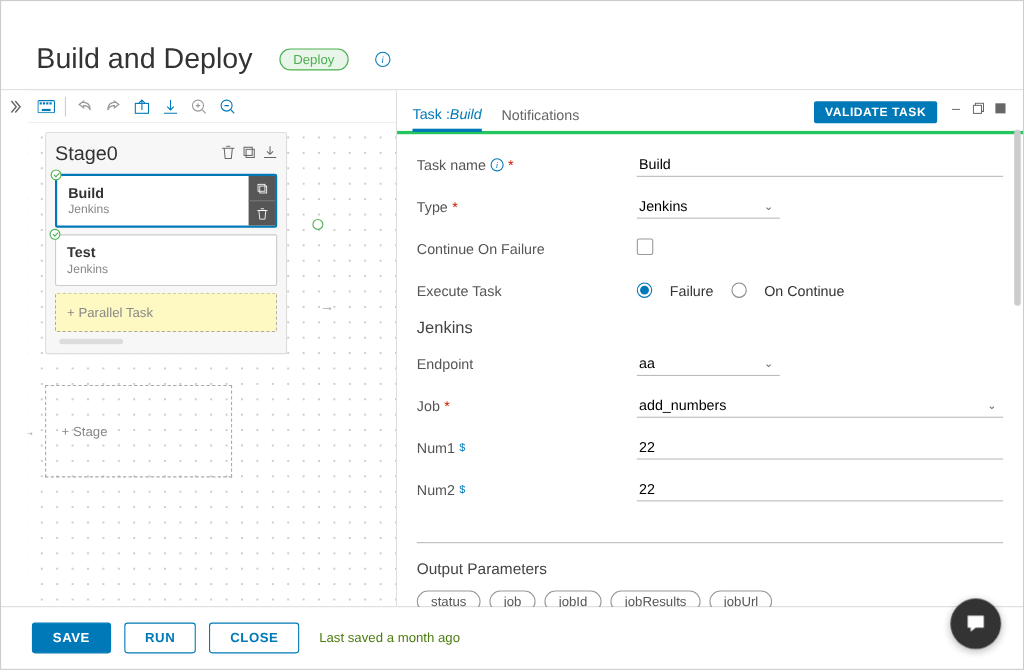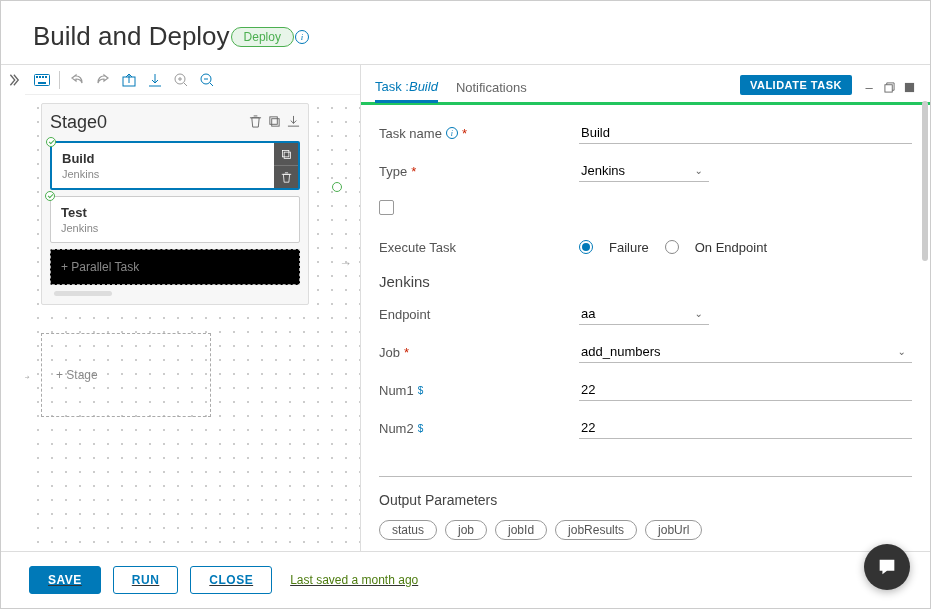--- a/index.html
+++ b/index.html
@@ -1,55 +1,55 @@
 <!DOCTYPE html>
 <html><head>
 <meta charset="utf-8">
 <style>
 * { box-sizing: border-box; margin: 0; padding: 0; }
 body { font-family: -apple-system, BlinkMacSystemFont, "Segoe UI", Arial, sans-serif; font-size: 13px; color: #333; background: #fff; }
 .app { width: 931px; height: 609px; border: 1px solid #ccc; background: #fff; display: flex; flex-direction: column; position: relative; }
-.header { padding: 20px 32px 12px; display: flex; align-items: center; gap: 1px; }
+.header { padding: 37px 32px 12px; display: flex; align-items: center; gap: 24px; }
 .header h1 { font-size: 26px; font-weight: 400; color: #333; }
 .badge { border: 1px solid #4caf50; color: #4caf50; background: #e8f5e9; border-radius: 12px; padding: 2px 12px; font-size: 12px; }
 .info-icon { width: 14px; height: 14px; border-radius: 50%; border: 1px solid #0079b8; color: #0079b8; display: inline-flex; align-items: center; justify-content: center; font-size: 9px; font-style: italic; font-family: serif; }
 .main { flex: 1; display: flex; border-top: 1px solid #ddd; overflow: hidden; }
 .collapse-handle { width: 24px; background: #fff; display: flex; align-items: flex-start; justify-content: center; padding-top: 8px; color: #666; cursor: pointer; }
 .canvas-area { flex: 0 0 336px; display: flex; flex-direction: column; border-right: 1px solid #ddd; }
 .toolbar { height: 30px; display: flex; align-items: center; padding: 0 6px; gap: 4px; border-bottom: 1px solid #eee; }
 .toolbar-icon { width: 22px; height: 22px; display: inline-flex; align-items: center; justify-content: center; color: #666; cursor: pointer; border-radius: 2px; }
 .toolbar-sep { width: 1px; height: 18px; background: #ccc; margin: 0 2px; }
 .canvas { flex: 1; background: #fff; position: relative; overflow: hidden; background-image: radial-gradient(circle, #ccc 1px, transparent 1px); background-size: 14px 14px; background-position: 6px 6px; padding: 8px; }
-.stage-box { background: #f7f7f7; border: 1px solid #ddd; border-radius: 2px; padding: 8px; width: 268px; margin-left: 8px; position: relative; }
+.stage-box { background: #f7f7f7; border: 1px solid #ddd; border-radius: 2px; padding: 8px; width: 220px; margin-left: 8px; position: relative; }
 .stage-header { display: flex; align-items: center; justify-content: space-between; margin-bottom: 8px; }
 .stage-title { font-size: 18px; font-weight: 400; }
 .stage-icons { display: flex; gap: 6px; color: #666; }
 .stage-icons span { cursor: pointer; }
 .task-card { background: #fff; border: 1px solid #ccc; border-radius: 2px; padding: 8px 10px; margin-bottom: 6px; position: relative; cursor: pointer; }
 .task-card.selected { border: 2px solid #0079b8; }
 .task-card .check { width: 10px; height: 10px; border: 1px solid #4caf50; border-radius: 50%; position: absolute; left: -6px; top: -6px; background: #fff; display: flex; align-items: center; justify-content: center; }
 .task-card .check::after { content: ""; width: 4px; height: 2px; border-left: 1px solid #4caf50; border-bottom: 1px solid #4caf50; transform: rotate(-45deg); margin-top: -1px; }
 .task-card .actions { position: absolute; right: 0; top: 0; bottom: 0; width: 24px; background: #565656; display: flex; flex-direction: column; }
 .task-card .actions span { flex: 1; display: flex; align-items: center; justify-content: center; color: #fff; cursor: pointer; }
 .task-card .actions span:first-child { border-bottom: 1px solid #777; }
 .task-card-title { font-size: 13px; font-weight: 600; margin-bottom: 2px; }
 .task-card-sub { font-size: 11px; color: #888; }
-.parallel-task { border: 1px dashed #aaa; background: #000000; padding: 10px; color: #888; font-size: 12px; border-radius: 2px; }
+.parallel-task { border: 1px dashed #aaa; background: #fef9c3; padding: 10px; color: #888; font-size: 12px; border-radius: 2px; }
 .stage-placeholder { border: 1px dashed #aaa; width: 170px; height: 84px; margin-left: 8px; margin-top: 28px; display: flex; align-items: center; padding-left: 14px; color: #888; font-size: 12px; position: relative; }
 .stage-placeholder .arrow { position: absolute; left: -22px; color: #aaa; }
 .connector-right { position: absolute; right: -34px; top: 78px; color: #aaa; display: flex; align-items: center; }
 .connector-right .dot { width: 10px; height: 10px; border: 1px solid #4caf50; border-radius: 50%; background: #fff; }
 .scroll-track { width: 58px; height: 5px; background: #ddd; border-radius: 3px; margin-top: 6px; margin-left: 4px; }
 .detail-panel { flex: 1; display: flex; flex-direction: column; background: #fff; position: relative; }
 .detail-header { display: flex; align-items: center; padding: 8px 14px 0; border-bottom: 3px solid #22c55e; gap: 18px; }
 .tab { padding: 6px 0; color: #666; cursor: pointer; font-size: 13px; }
 .tab.active { color: #0079b8; border-bottom: 3px solid #0079b8; margin-bottom: -1px; }
 .tab .label-prefix { font-weight: 400; }
 .tab .label-name { font-style: italic; }
-.detail-header-right { margin-left: auto; display: flex; align-items: flex-end; gap: 10px; padding-bottom: 6px; }
+.detail-header-right { margin-left: auto; display: flex; align-items: flex-start; gap: 10px; padding-bottom: 6px; }
 .btn-validate { background: #0079b8; color: #fff; border: none; padding: 4px 10px; font-size: 11px; font-weight: 700; letter-spacing: 0.5px; cursor: pointer; border-radius: 2px; }
 .panel-icons { display: flex; gap: 6px; color: #666; }
 .panel-icons span { cursor: pointer; width: 14px; height: 14px; display: inline-flex; align-items: center; justify-content: center; }
 .detail-body { flex: 1; overflow-y: auto; padding: 16px 18px 8px; }
 .form-row { display: flex; align-items: center; margin-bottom: 14px; min-height: 24px; }
 .form-label { width: 200px; font-size: 13px; color: #555; display: flex; align-items: center; gap: 4px; }
 .form-label .req { color: #c92100; }
 .form-label .dollar { color: #0079b8; font-size: 10px; }
 .form-value { flex: 1; }
 .underline-input { border: none; border-bottom: 1px solid #bbb; padding: 3px 2px; font-size: 13px; width: 100%; background: transparent; outline: none; }
@@ -57,21 +57,21 @@
 .select-wrap { position: relative; display: inline-block; }
 .select-wrap .chev { position: absolute; right: 6px; top: 5px; color: #666; font-size: 10px; pointer-events: none; }
 .checkbox { width: 15px; height: 15px; border: 1px solid #999; border-radius: 2px; display: inline-block; cursor: pointer; }
 .radio-group { display: flex; align-items: center; gap: 16px; }
 .radio { width: 14px; height: 14px; border-radius: 50%; border: 1px solid #888; display: inline-flex; align-items: center; justify-content: center; cursor: pointer; }
 .radio.checked { border-color: #0079b8; }
 .radio.checked::after { content: ""; width: 8px; height: 8px; border-radius: 50%; background: #0079b8; }
 .section-heading { font-size: 15px; color: #444; margin: 10px 0 12px; }
 .output-chips { display: flex; gap: 8px; flex-wrap: wrap; margin-top: 6px; }
 .chip { border: 1px solid #999; border-radius: 12px; padding: 2px 12px; font-size: 12px; color: #555; }
-.footer { border-top: 1px solid #ddd; padding: 14px 28px; display: flex; align-items: center; gap: 12px; text-decoration: underline; }
+.footer { border-top: 1px solid #ddd; padding: 14px 28px; display: flex; align-items: center; gap: 12px; }
 .btn { padding: 6px 18px; font-size: 12px; font-weight: 600; letter-spacing: 0.5px; border-radius: 3px; cursor: pointer; }
 .btn-primary { background: #0079b8; color: #fff; border: 1px solid #0079b8; }
 .btn-outline { background: #fff; color: #0079b8; border: 1px solid #0079b8; }
 .footer-status { font-size: 12px; color: #4d7c0f; margin-left: 6px; }
 .chat-bubble { position: absolute; right: 20px; bottom: 18px; width: 46px; height: 46px; border-radius: 50%; background: #333; display: flex; align-items: center; justify-content: center; color: #fff; box-shadow: 0 2px 8px rgba(0,0,0,0.3); cursor: pointer; }
 .detail-scroll { position: absolute; right: 2px; top: 36px; width: 6px; height: 160px; background: #ccc; border-radius: 3px; }
 </style>
 </head>
 <body>
 
@@ -232,31 +232,34 @@
           <div class="form-value"><input class="underline-input" value="Build" style=""></div>
         </div>
         <div class="form-row">
           <div class="form-label">
               <span>Type</span> 
               <span class="req">*</span>
             </div>
           <div class="form-value"><span class="select-wrap"><input class="underline-input short" value="Jenkins" style=""><span class="chev">⌄</span></span></div>
         </div>
         <div class="form-row">
+          <div class="form-label">
+              <span>Continue On Failure</span>
+            </div>
           <div class="form-value"><span class="checkbox"></span></div>
         </div>
         <div class="form-row">
           <div class="form-label">
               <span>Execute Task</span>
             </div>
           <div class="form-value radio-group">
             <span class="radio checked"></span>
               <span>Failure</span>
             <span class="radio"></span>
-              <span>On Endpoint</span>
+              <span>On Continue</span>
           </div>
         </div>
 
         <div class="section-heading">Jenkins</div>
 
         <div class="form-row">
           <div class="form-label">
               <span>Endpoint</span>
             </div>
           <div class="form-value"><span class="select-wrap"><input class="underline-input short" value="aa" style=""><span class="chev">⌄</span></span></div>

